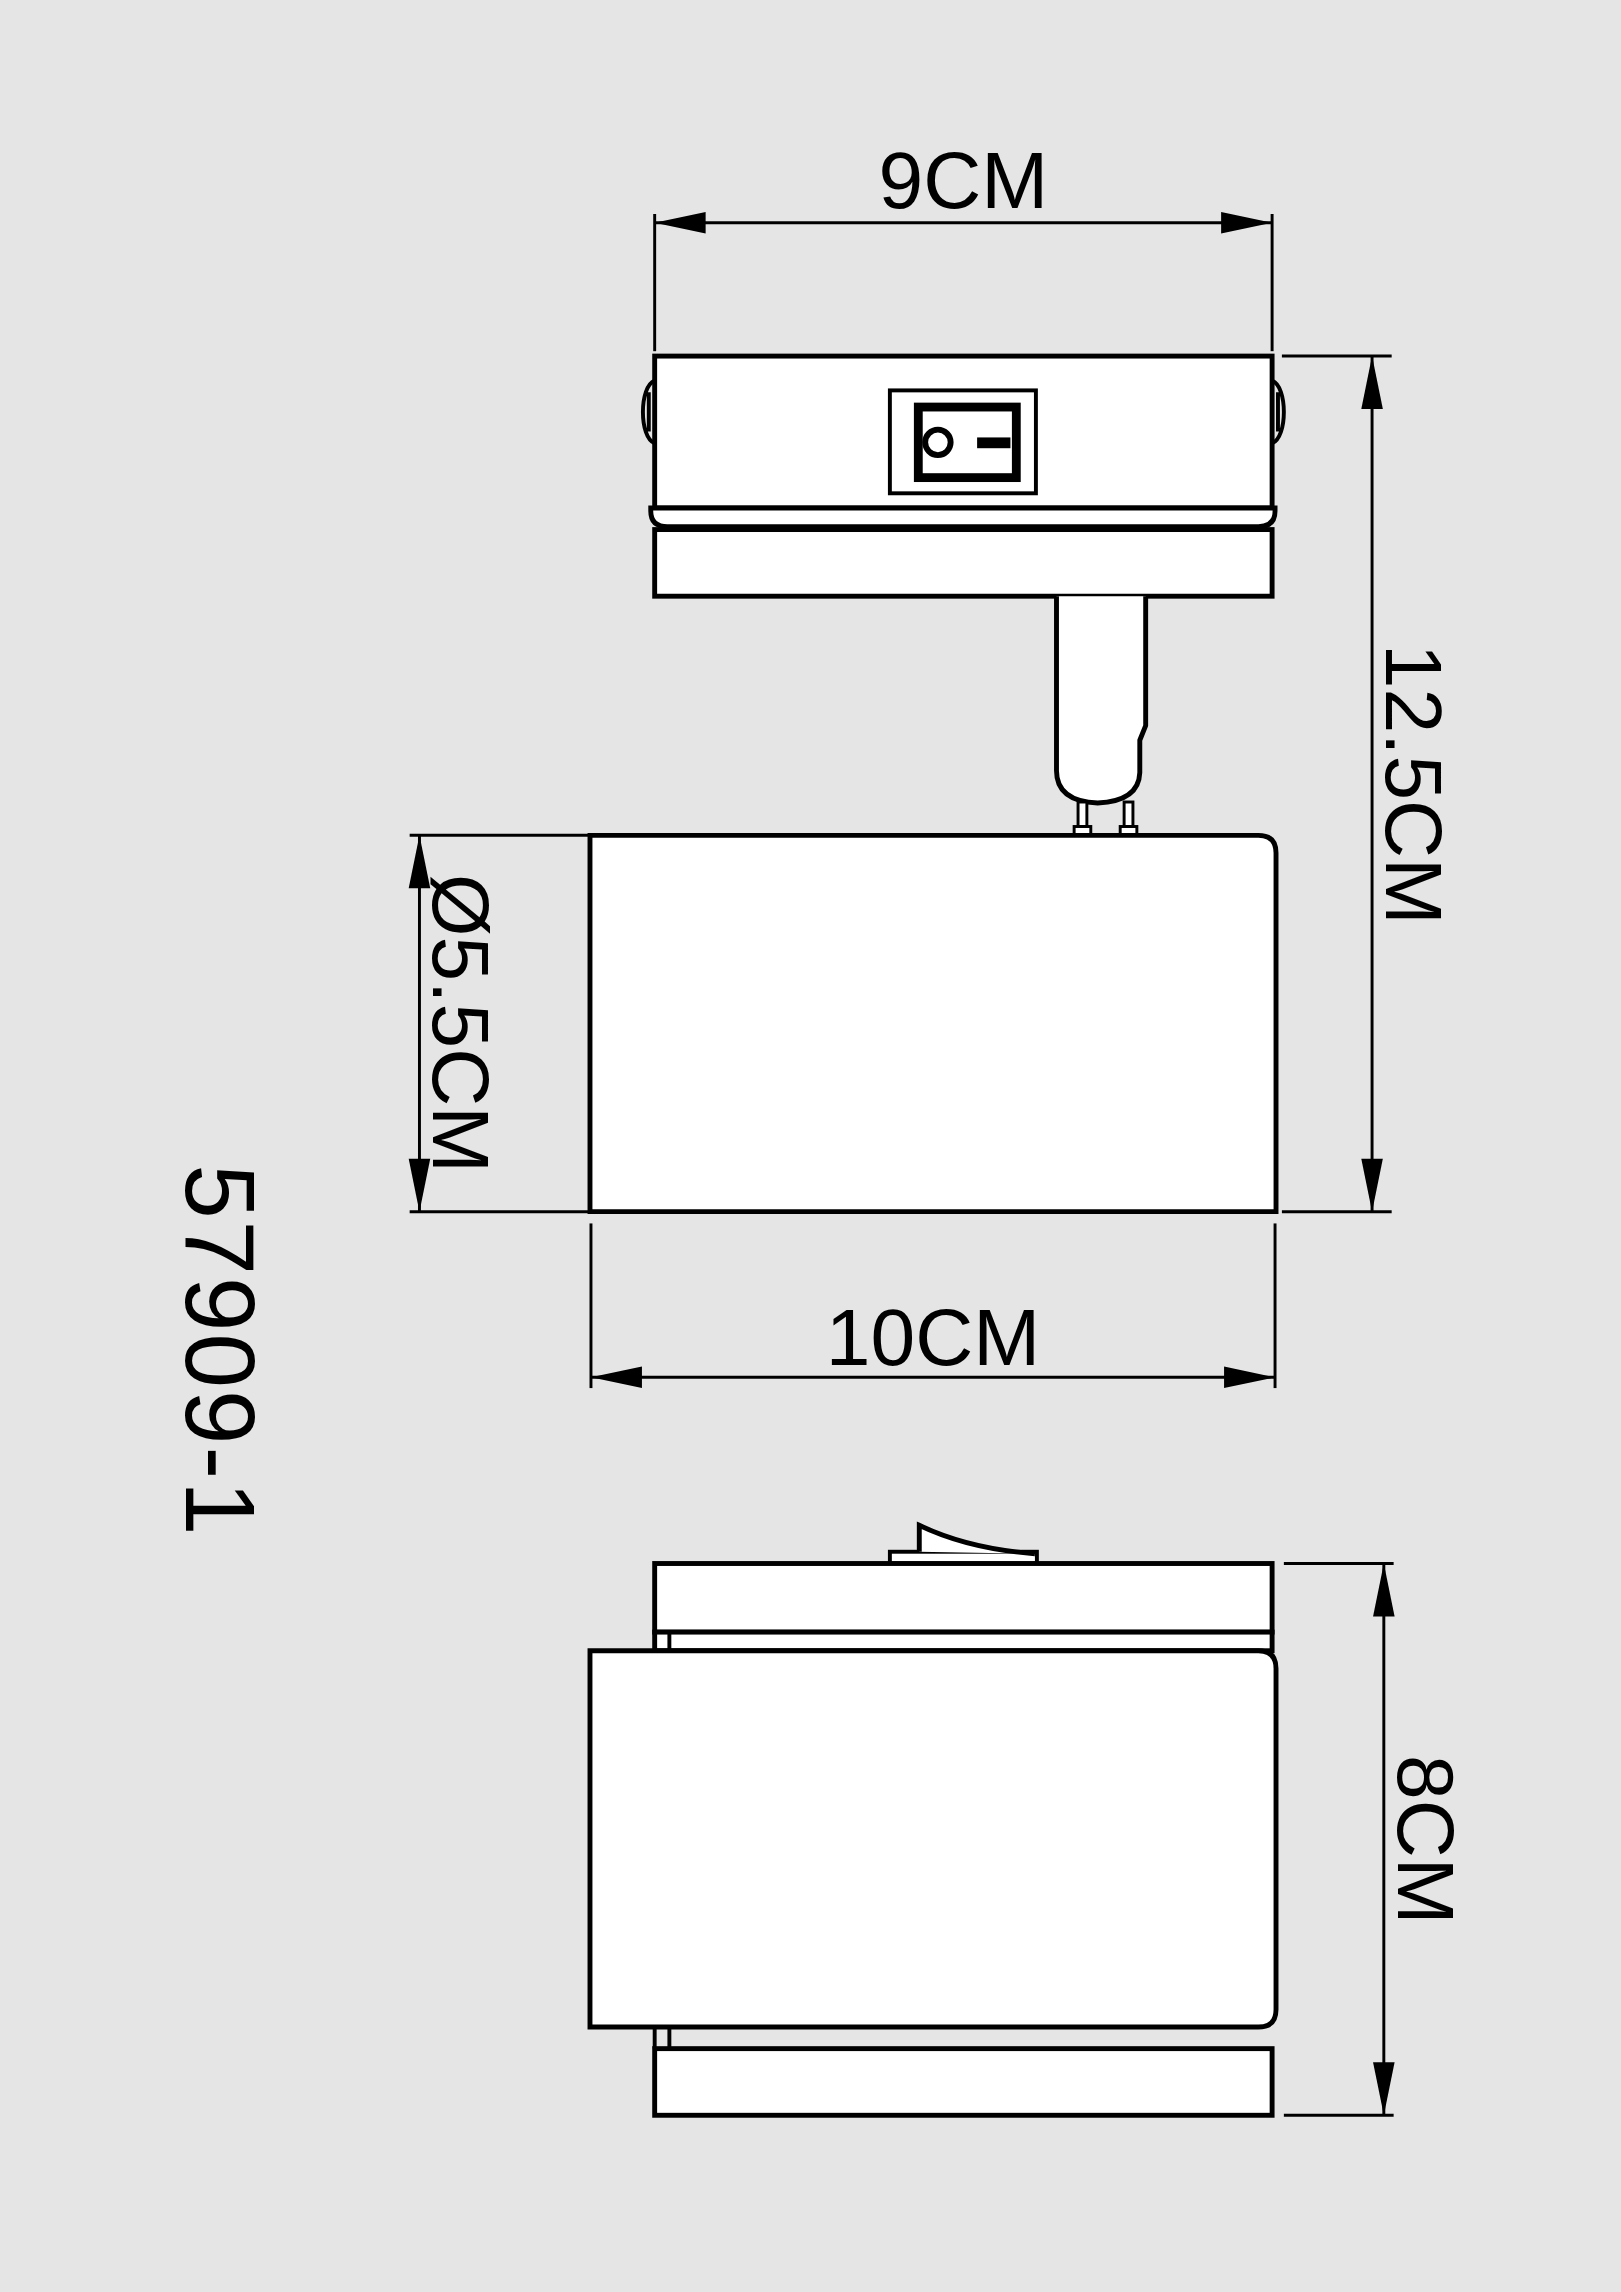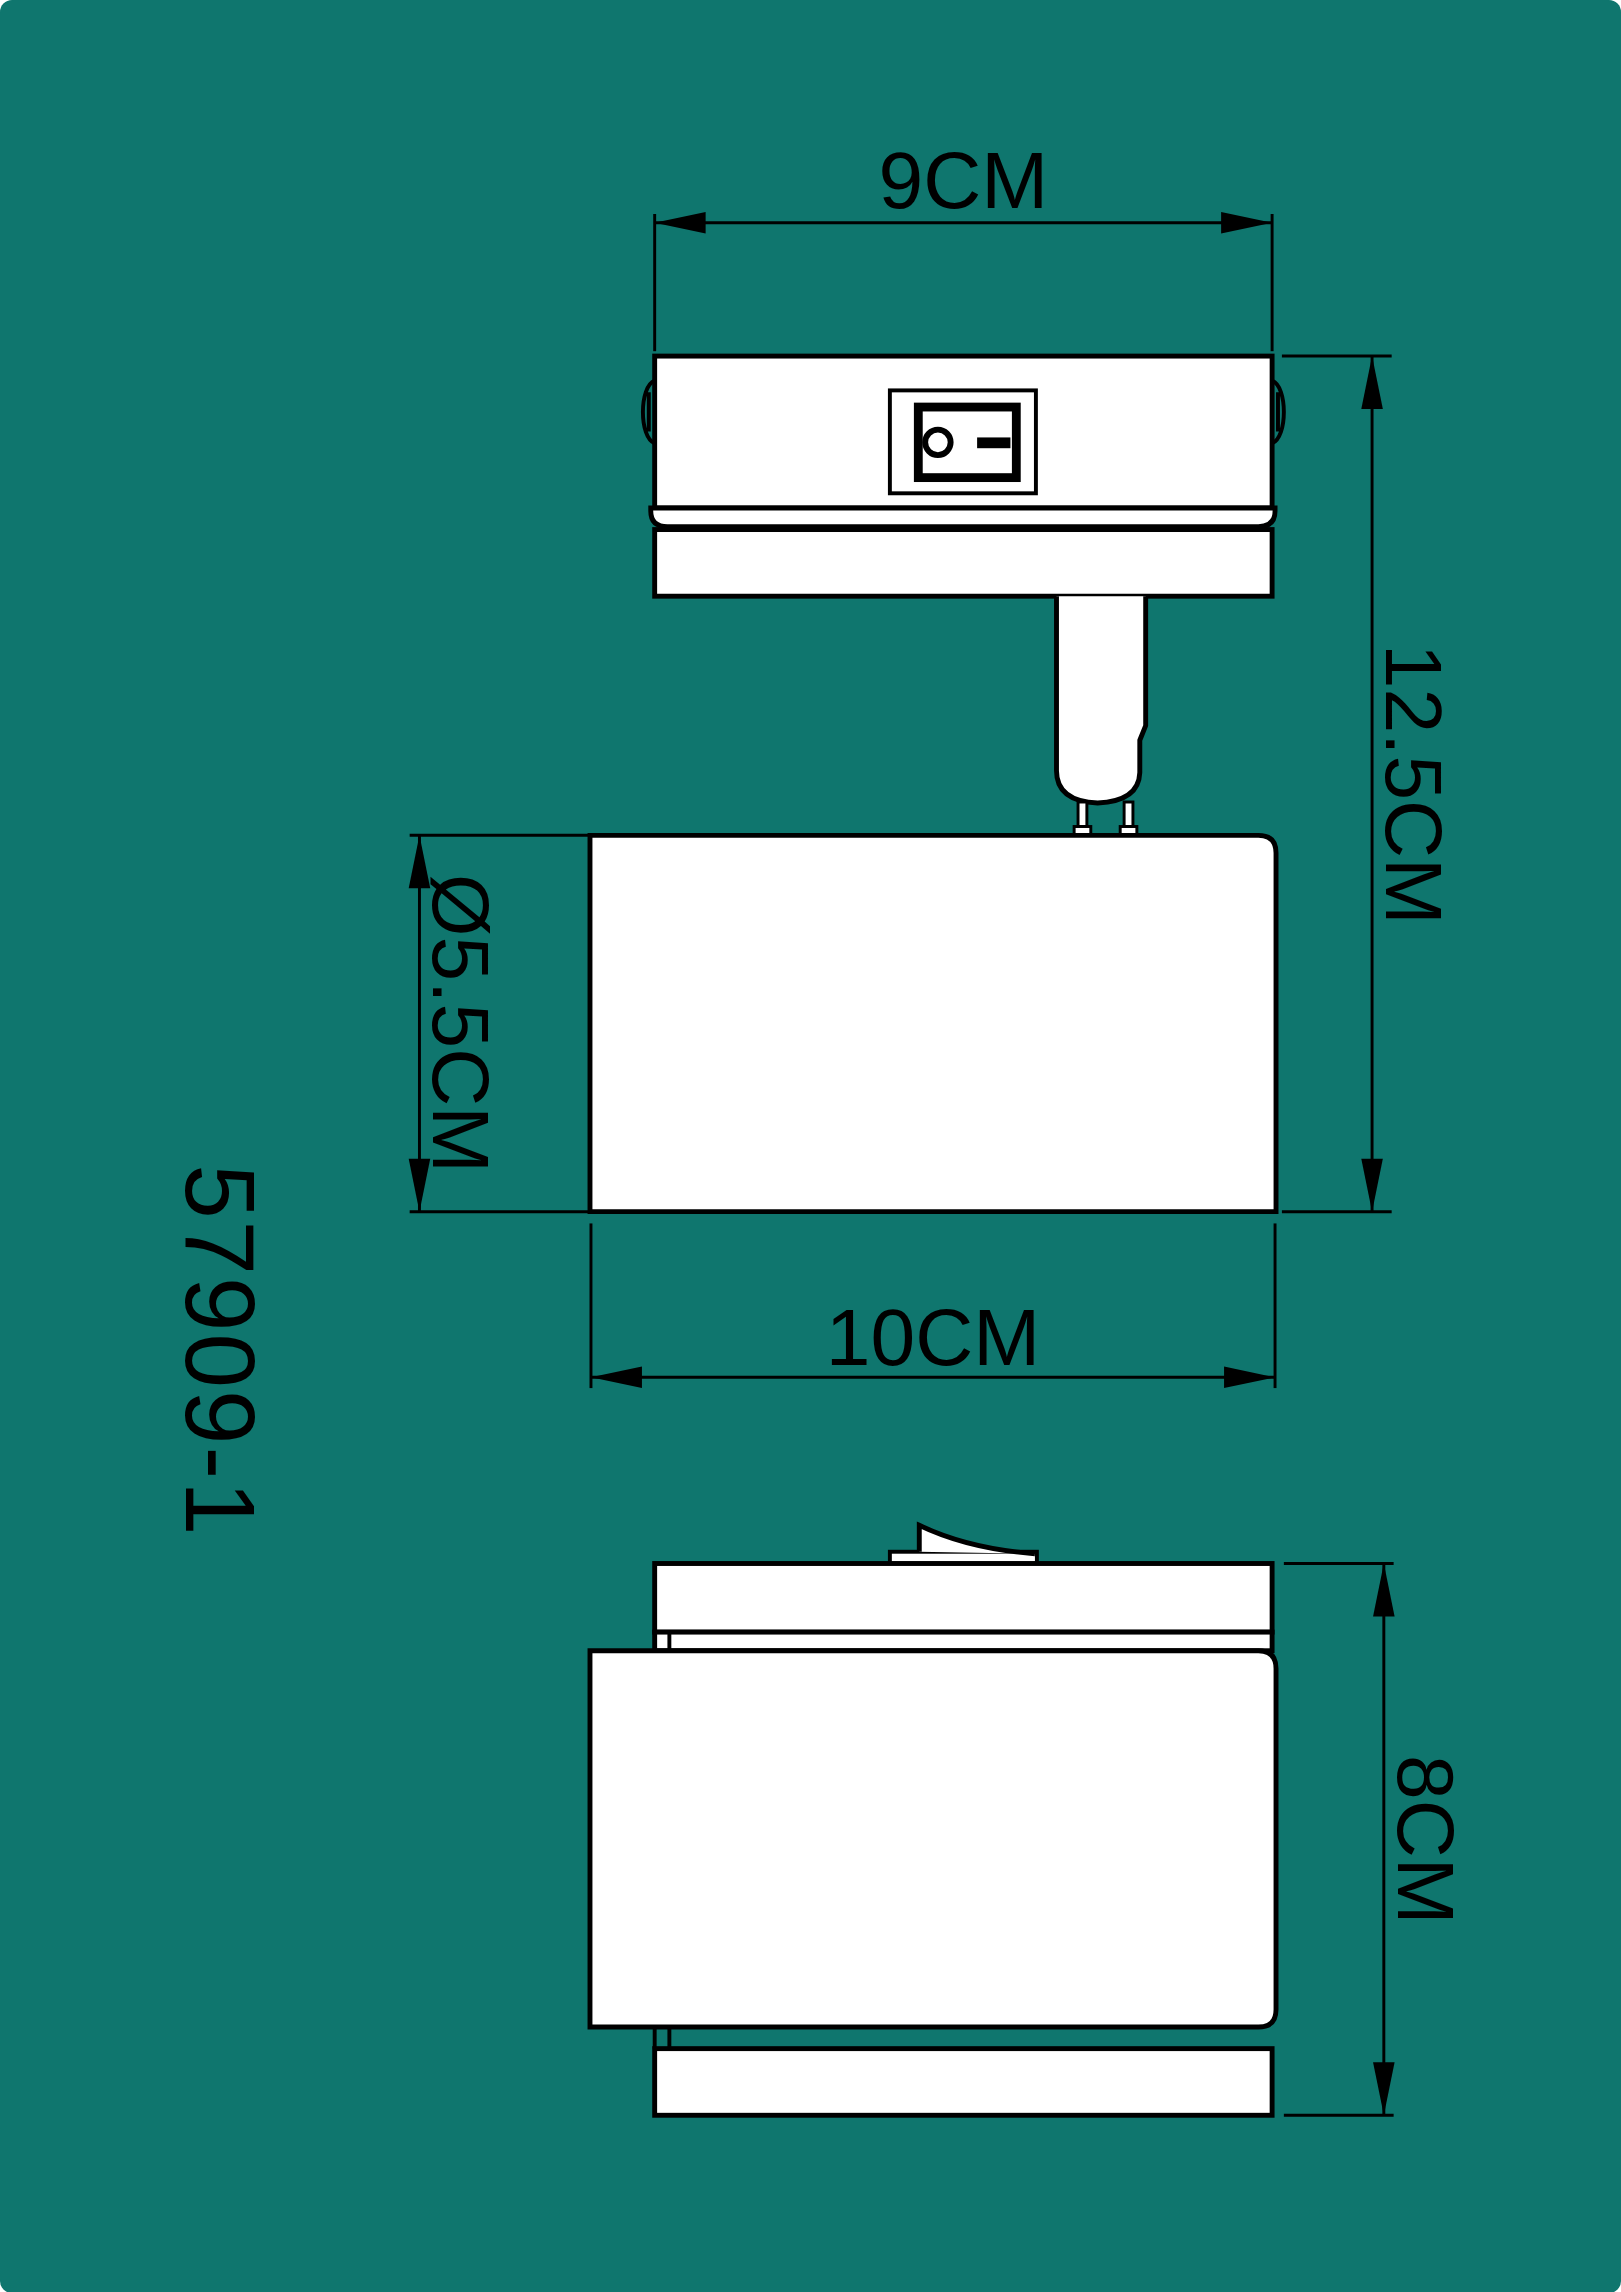--- a/index.html
+++ b/index.html
@@ -3,24 +3,23 @@
 <meta charset="utf-8">
 <style>
   html, body {
     margin: 0;
     padding: 0;
     background: #ffffff;
   }
   .sheet {
     width: 1621px;
     height: 2293px;
-    background: #0f766e;
+    background: #e5e5e5;
     position: relative;
     font-family: "Liberation Sans", sans-serif;
-    border-radius: 12px;
   }
   svg { display: block; }
   .outline {
     fill: #ffffff;
     stroke: #000000;
     stroke-width: 5;
     stroke-linejoin: miter;
   }
   .outline-thin {
     fill: none;

